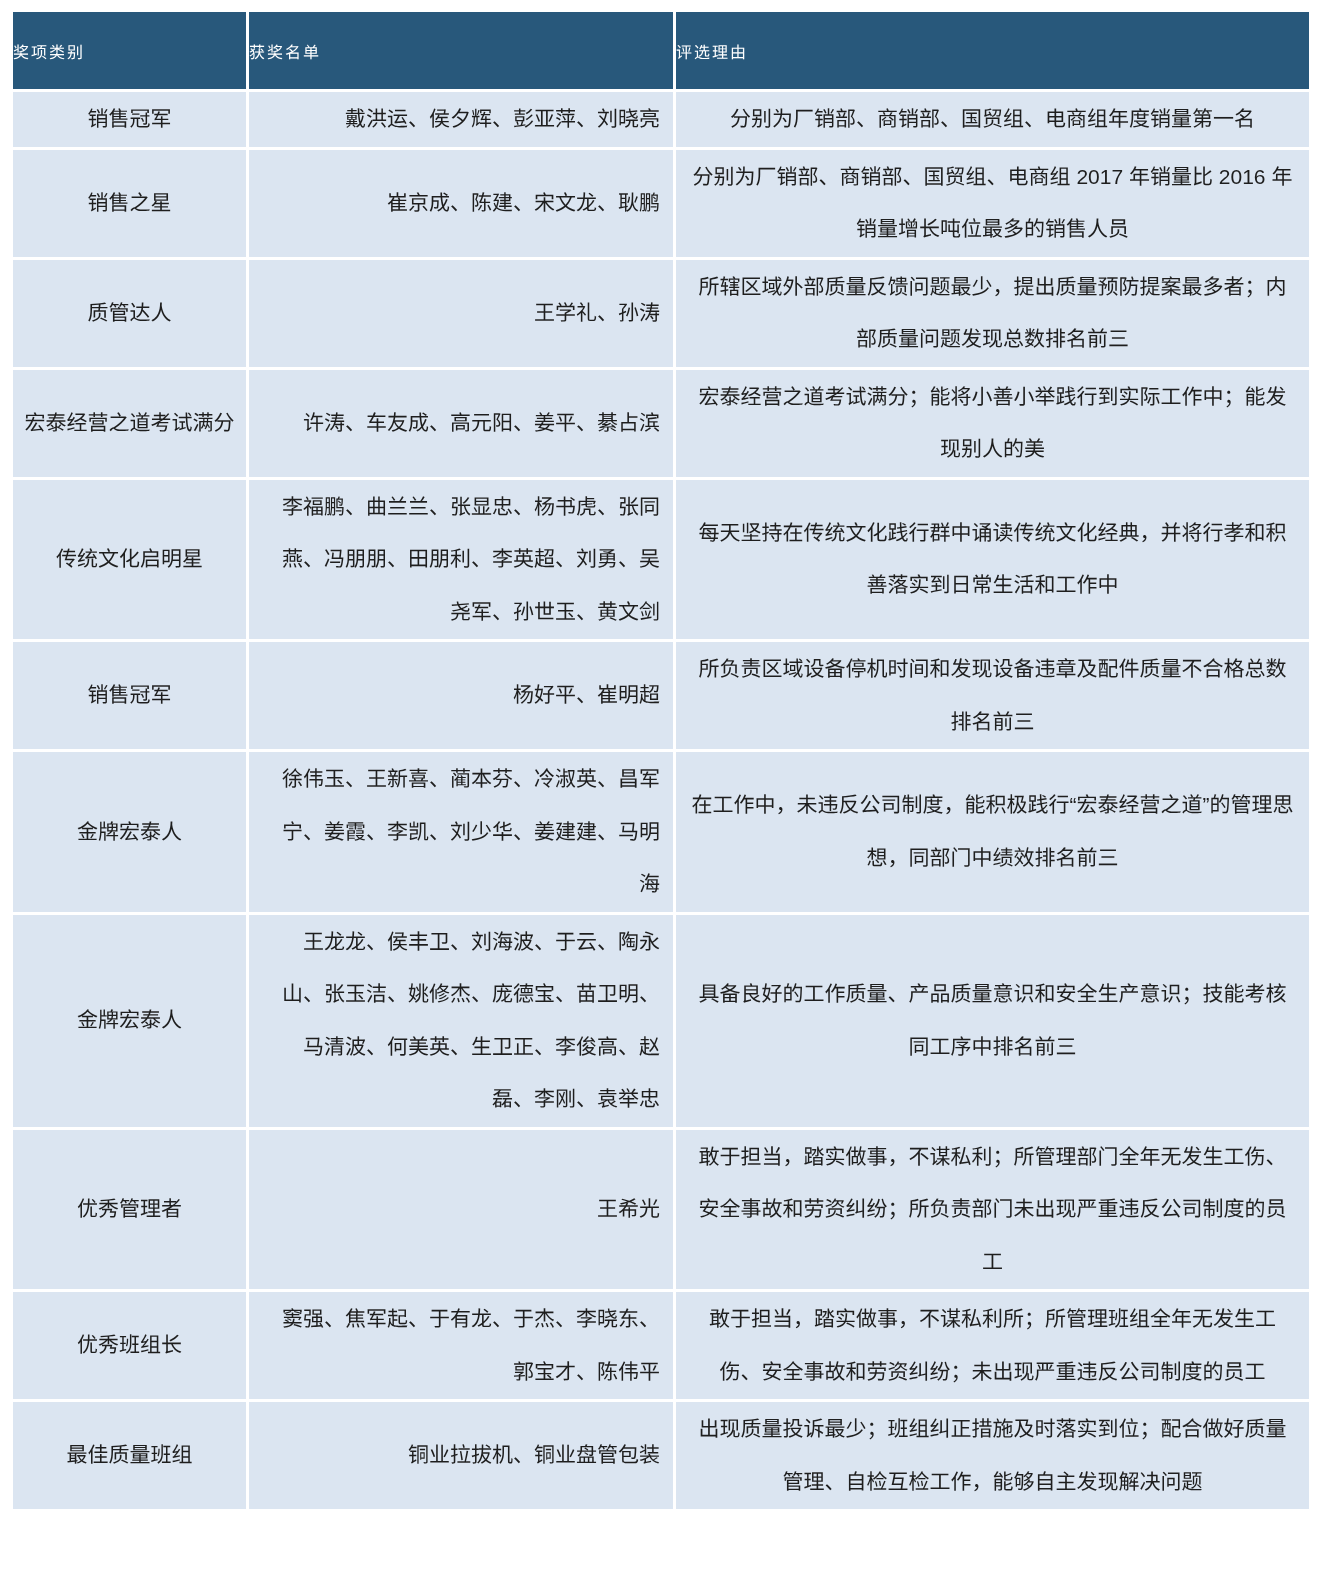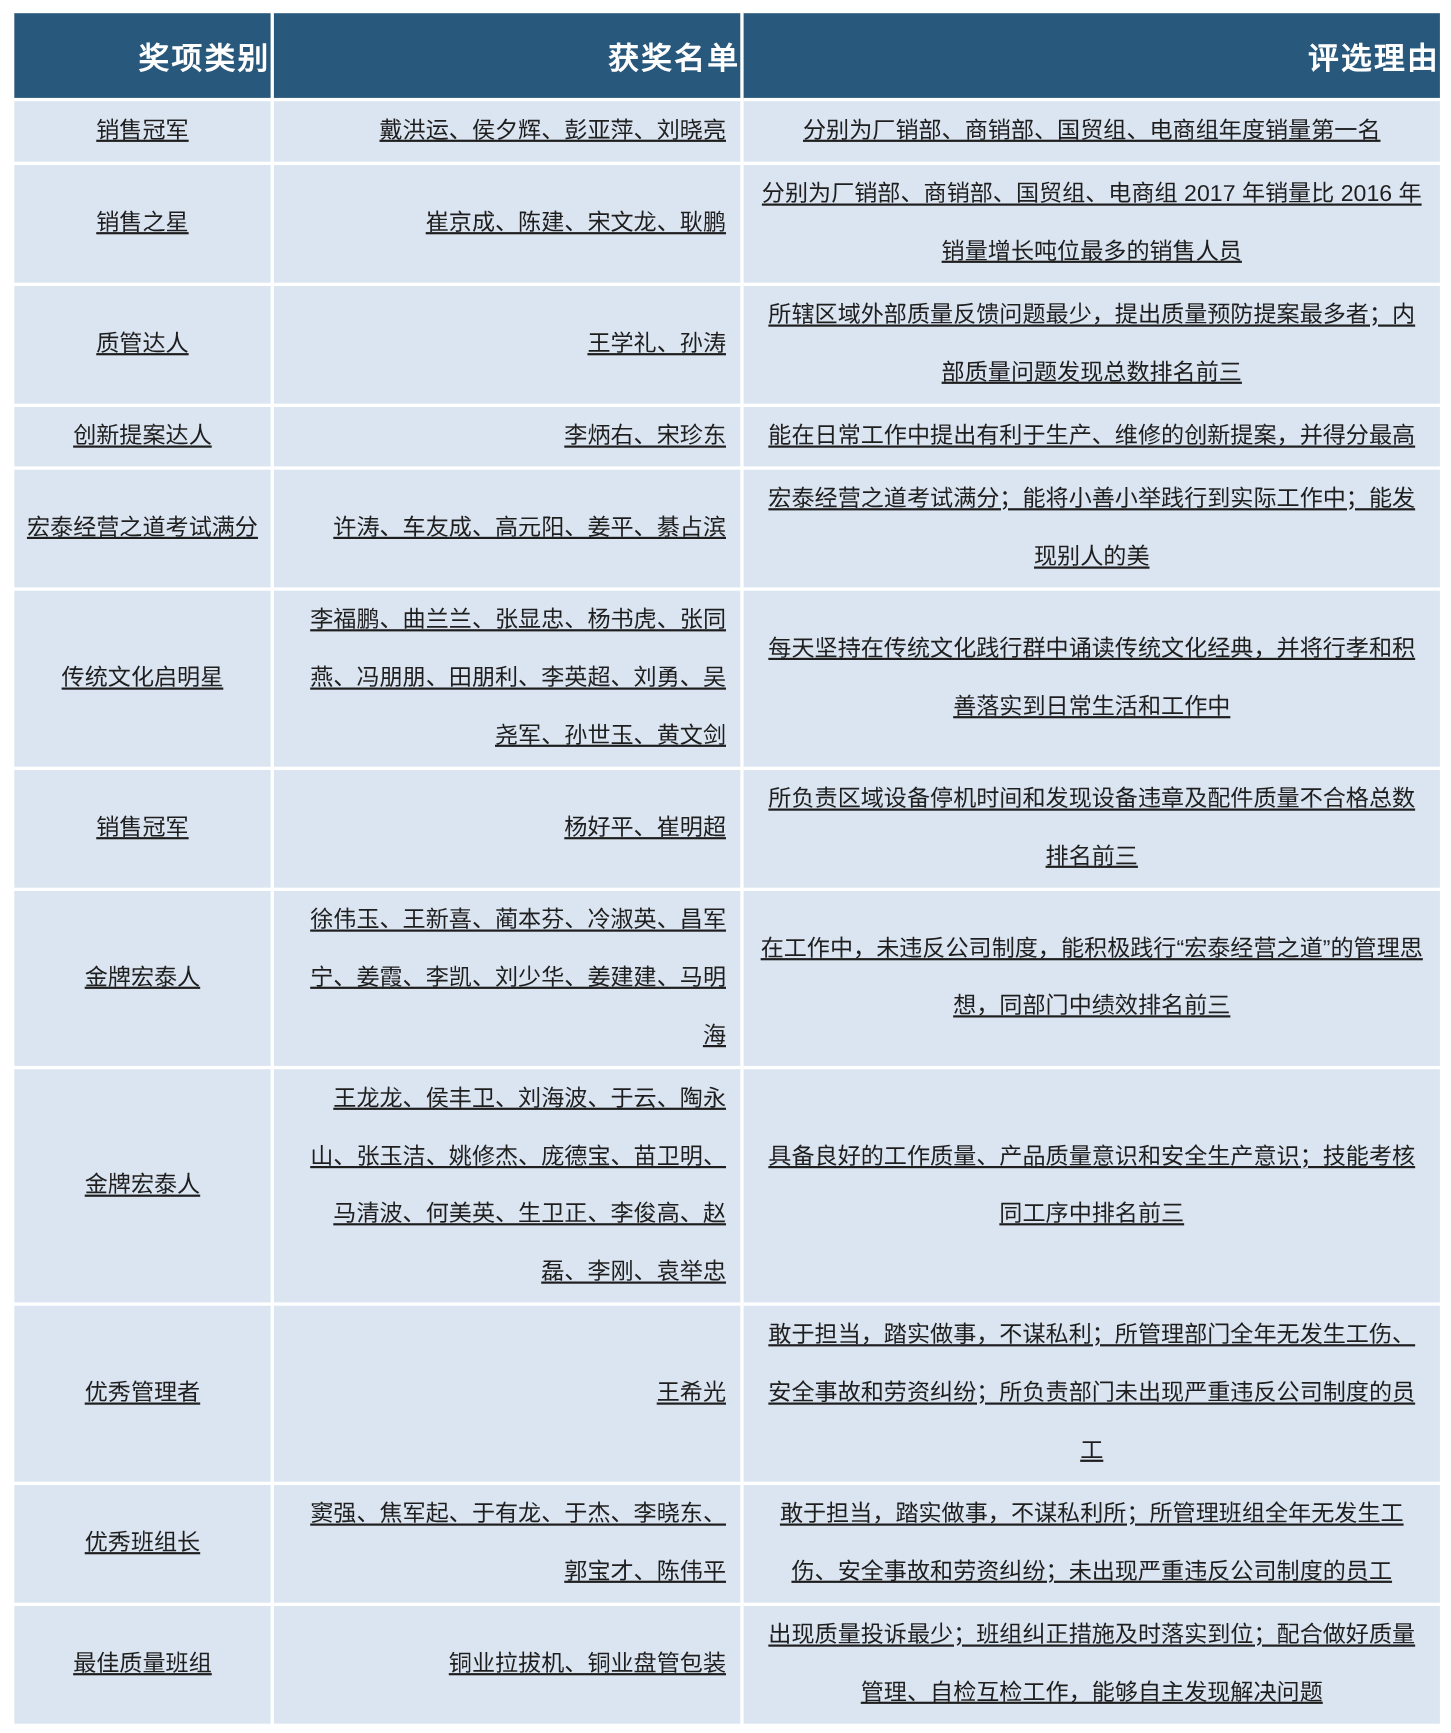--- a/index.html
+++ b/index.html
@@ -20,39 +20,38 @@
     border-collapse: collapse;
     table-layout: fixed;
   }
   col.c-category { width: 236px; }
   col.c-winners  { width: 427px; }
   col.c-reason   { width: 636px; }
 
   th {
     background: var(--header-bg, #28587B);
     color: var(--header-text, #ffffff);
-    font-size: 28px;
-    font-weight: bold;
+    font-size: 16px;
+    font-weight: normal;
     height: 80px;
     border: 3px solid var(--divider, #ffffff);
-    text-align: right;
+    text-align: left;
     vertical-align: middle;
     letter-spacing: 2px;
   }
   td {
     background: var(--row-bg, #DBE5F1);
     border: 3px solid var(--divider, #ffffff);
     color: var(--body-text, #1E1E1E);
     font-size: 21px;
     line-height: 2.5;
     vertical-align: middle;
     padding: 1px 13px;
     height: 54px;
     word-break: break-all;
-    text-decoration: underline;
   }
   td.col-category {
     text-align: center;
     padding: 1px 6px;
   }
   td.col-winners { text-align: right; }
   td.col-reason  { text-align: center; }
 
   
   tbody tr:nth-child(5) td { height: 104px; }
@@ -82,25 +81,20 @@
         </tr>
         <tr>
           <td class="col-category">销售之星</td>
           <td class="col-winners">崔京成、陈建、宋文龙、耿鹏</td>
           <td class="col-reason">分别为厂销部、商销部、国贸组、电商组 2017 年销量比 2016 年销量增长吨位最多的销售人员</td>
         </tr>
         <tr>
           <td class="col-category">质管达人</td>
           <td class="col-winners">王学礼、孙涛</td>
           <td class="col-reason">所辖区域外部质量反馈问题最少，提出质量预防提案最多者；内部质量问题发现总数排名前三</td>
-        </tr>
-        <tr>
-          <td class="col-category">创新提案达人</td>
-          <td class="col-winners">李炳右、宋珍东</td>
-          <td class="col-reason">能在日常工作中提出有利于生产、维修的创新提案，并得分最高</td>
         </tr>
         <tr>
           <td class="col-category">宏泰经营之道考试满分</td>
           <td class="col-winners">许涛、车友成、高元阳、姜平、綦占滨</td>
           <td class="col-reason">宏泰经营之道考试满分；能将小善小举践行到实际工作中；能发现别人的美</td>
         </tr>
         <tr>
           <td class="col-category">传统文化启明星</td>
           <td class="col-winners">李福鹏、曲兰兰、张显忠、杨书虎、张同燕、冯朋朋、田朋利、李英超、刘勇、吴尧军、孙世玉、黄文剑</td>
           <td class="col-reason">每天坚持在传统文化践行群中诵读传统文化经典，并将行孝和积善落实到日常生活和工作中</td>

